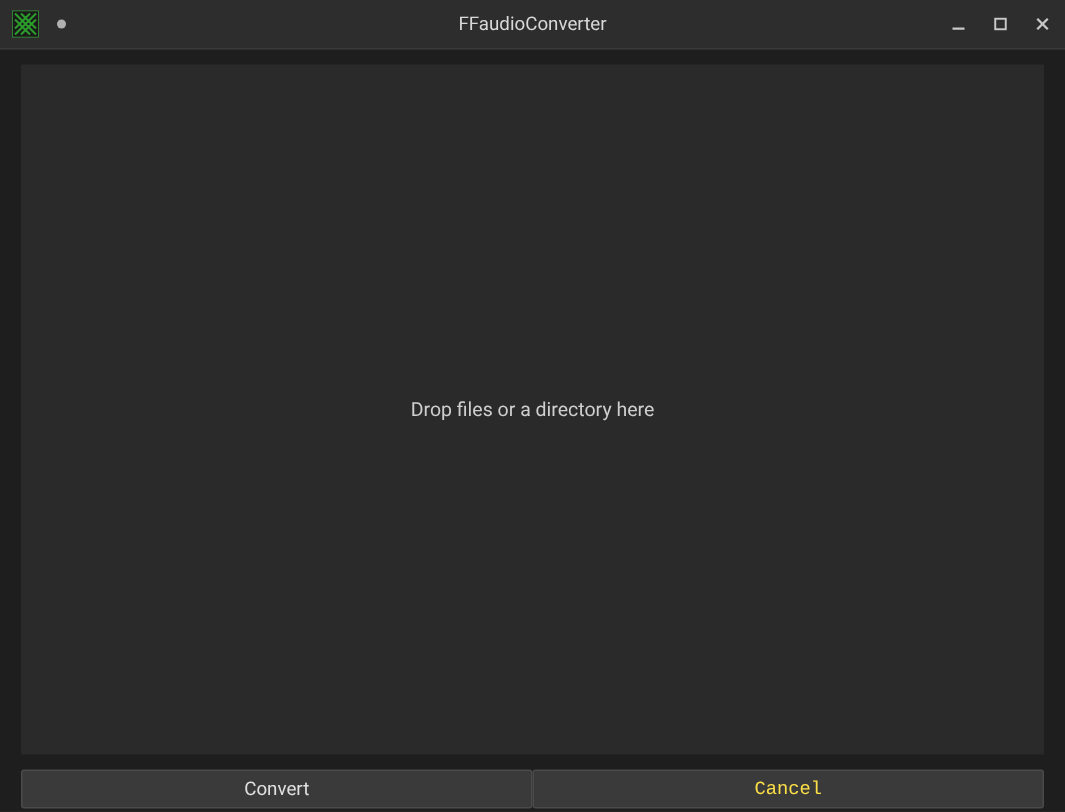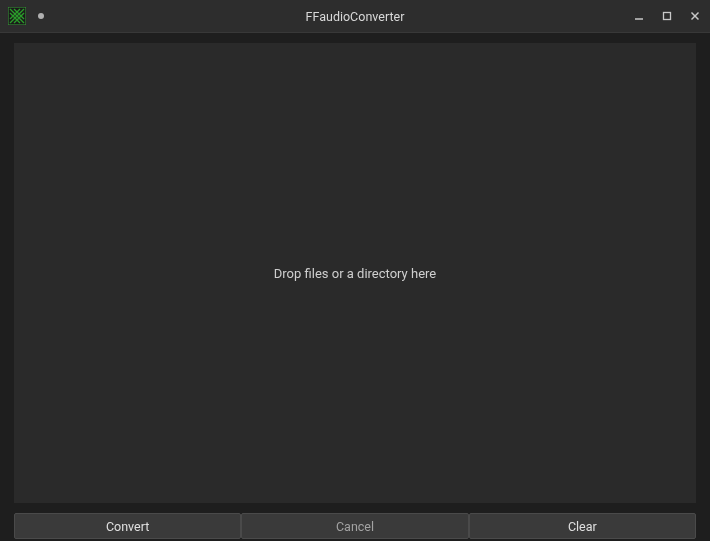--- a/index.html
+++ b/index.html
@@ -96,22 +96,23 @@
       border: 1px solid #4a4a4a;
       color: #e0e0e0;
       font-size: 12.5px;
       display: flex;
       align-items: center;
       justify-content: center;
       cursor: pointer;
       border-radius: 2px;
     }
     .btn.disabled {
-      color: #a3a3a3;
+      color: #fde047;
       cursor: default;
+      font-family: Liberation Mono, monospace;
     }
   </style>
 </head>
 <body>
 
 <div class="titlebar">
   <div class="titlebar-left">
     <span class="app-icon">
       <svg width="18" height="18" viewBox="0 0 18 18">
         <rect x="0" y="0" width="18" height="18" fill="#1a1a1a" stroke="#3aa23a" stroke-width="1"></rect>
@@ -141,15 +142,14 @@
   </div>
 </div>
 
 <div class="content-wrapper">
   <div class="drop-area">
     <span class="drop-text">Drop files or a directory here</span>
   </div>
   <div class="button-bar">
     <div class="btn">Convert</div>
     <div class="btn disabled">Cancel</div>
-    <div class="btn">Clear</div>
   </div>
 </div>
 
 </body></html>

